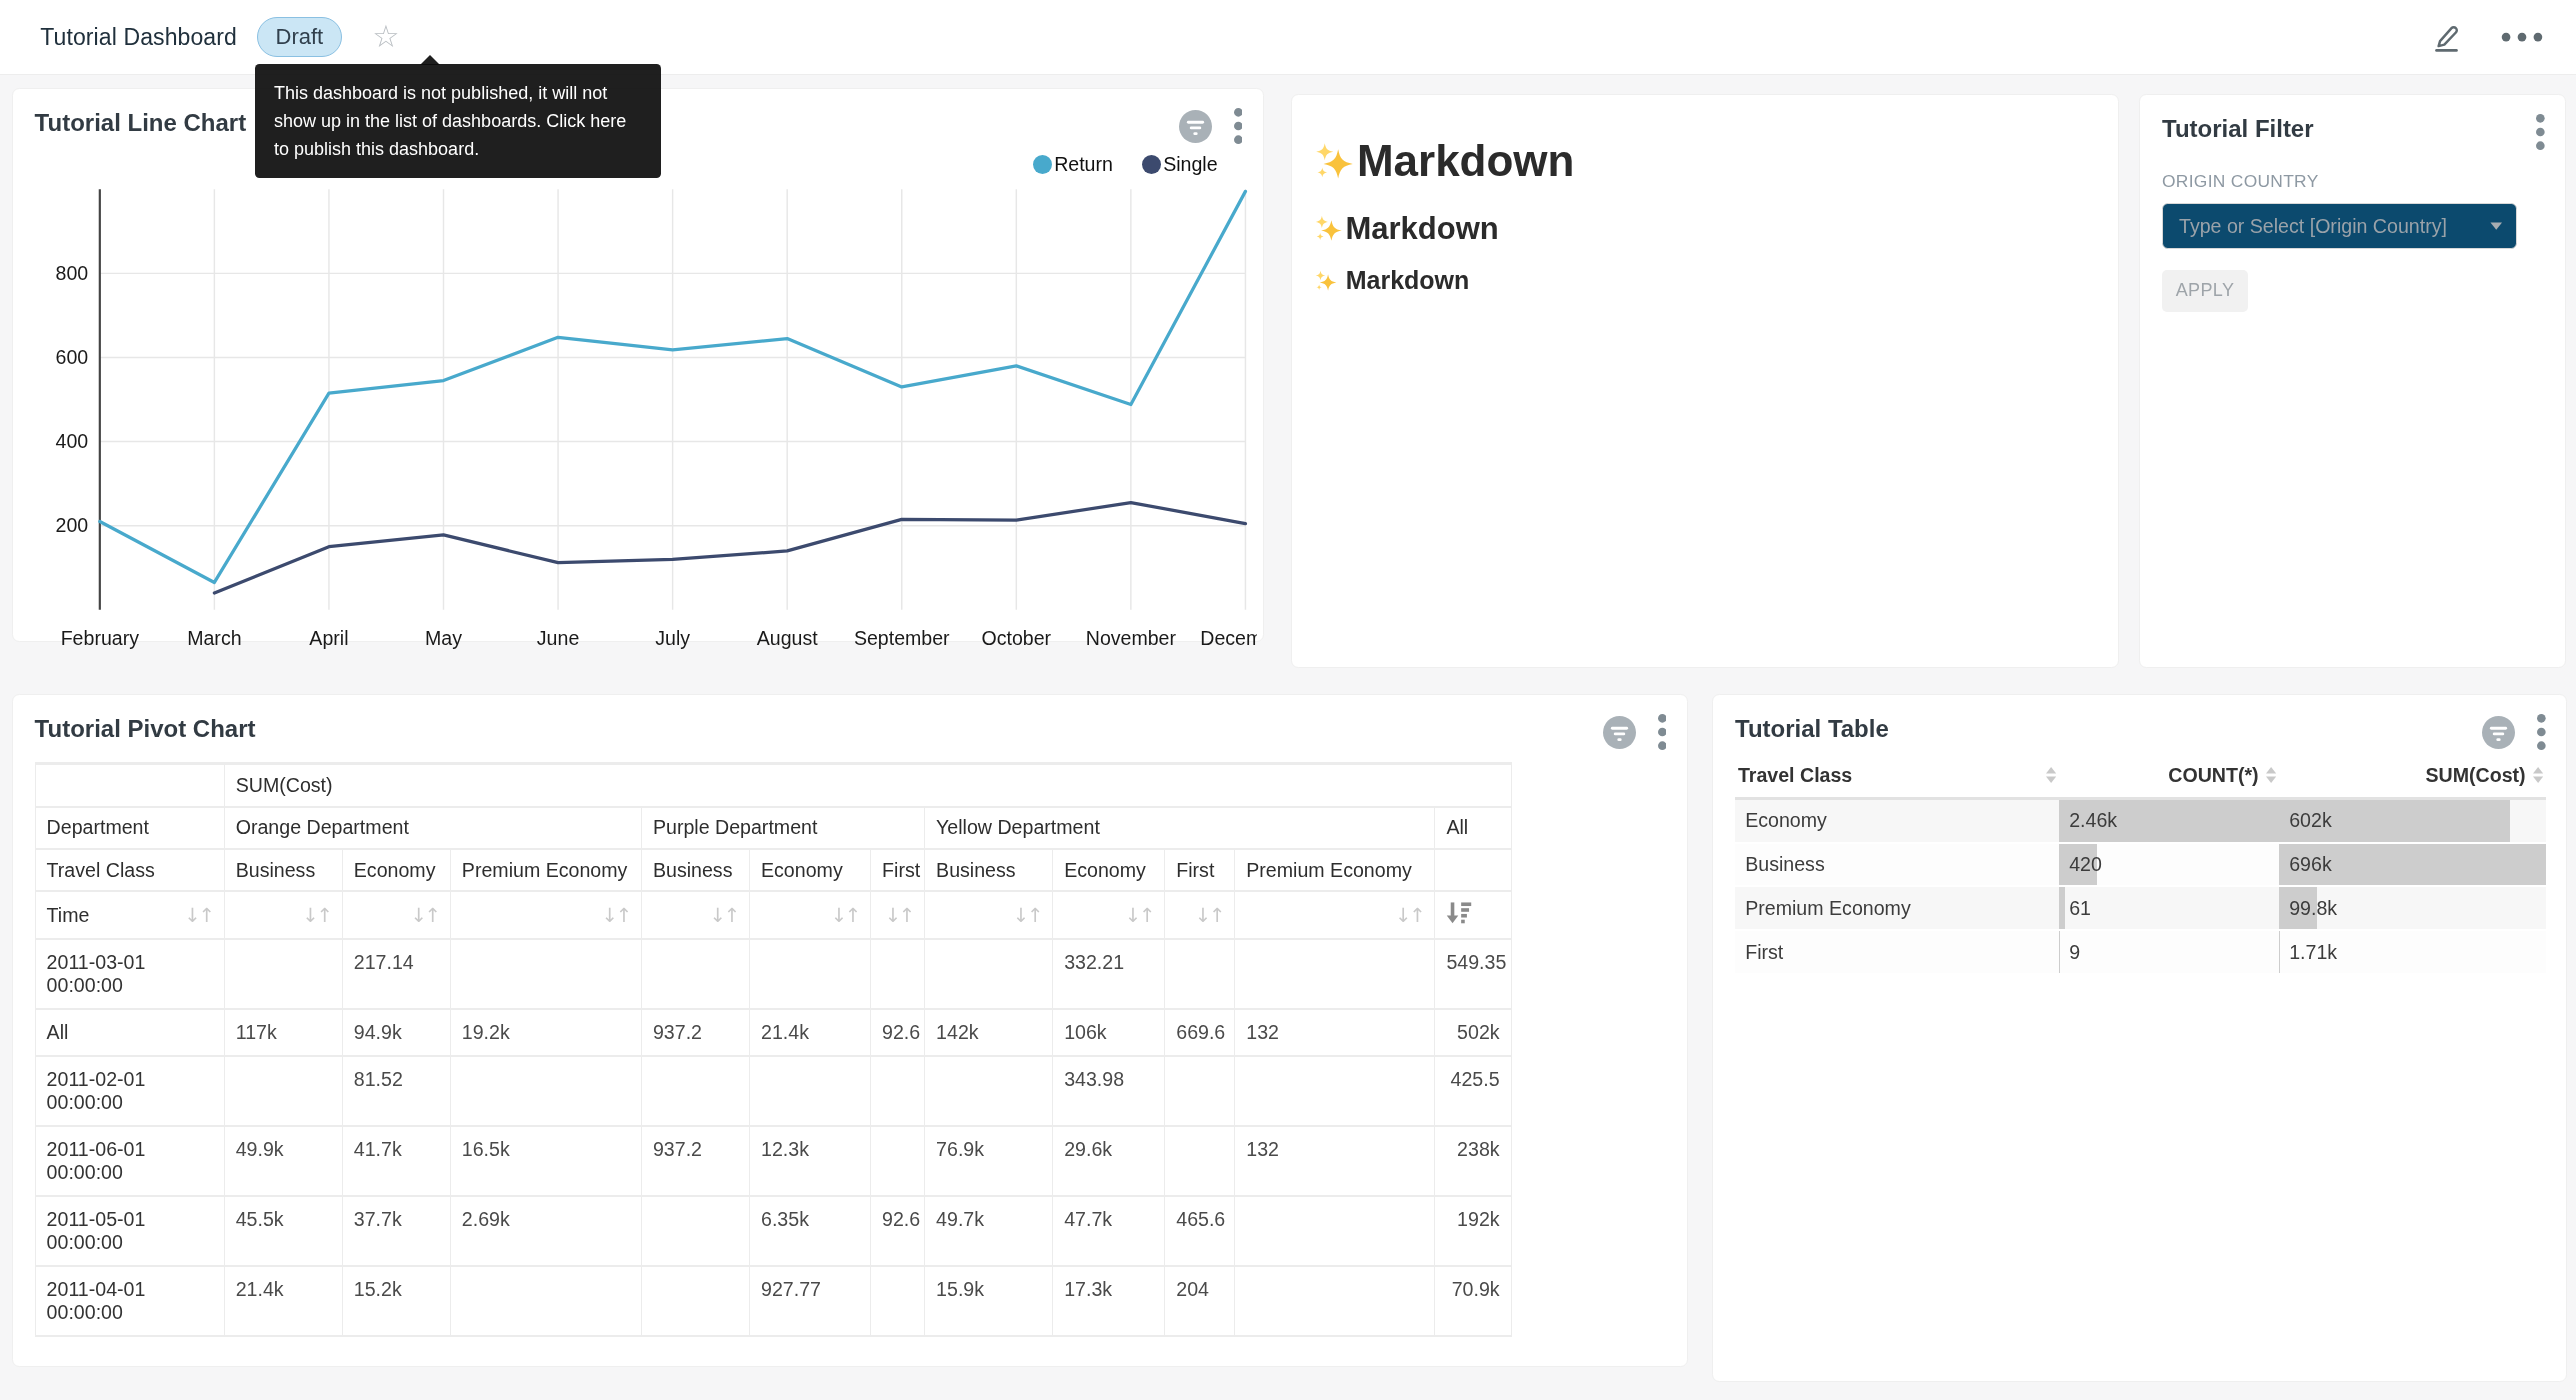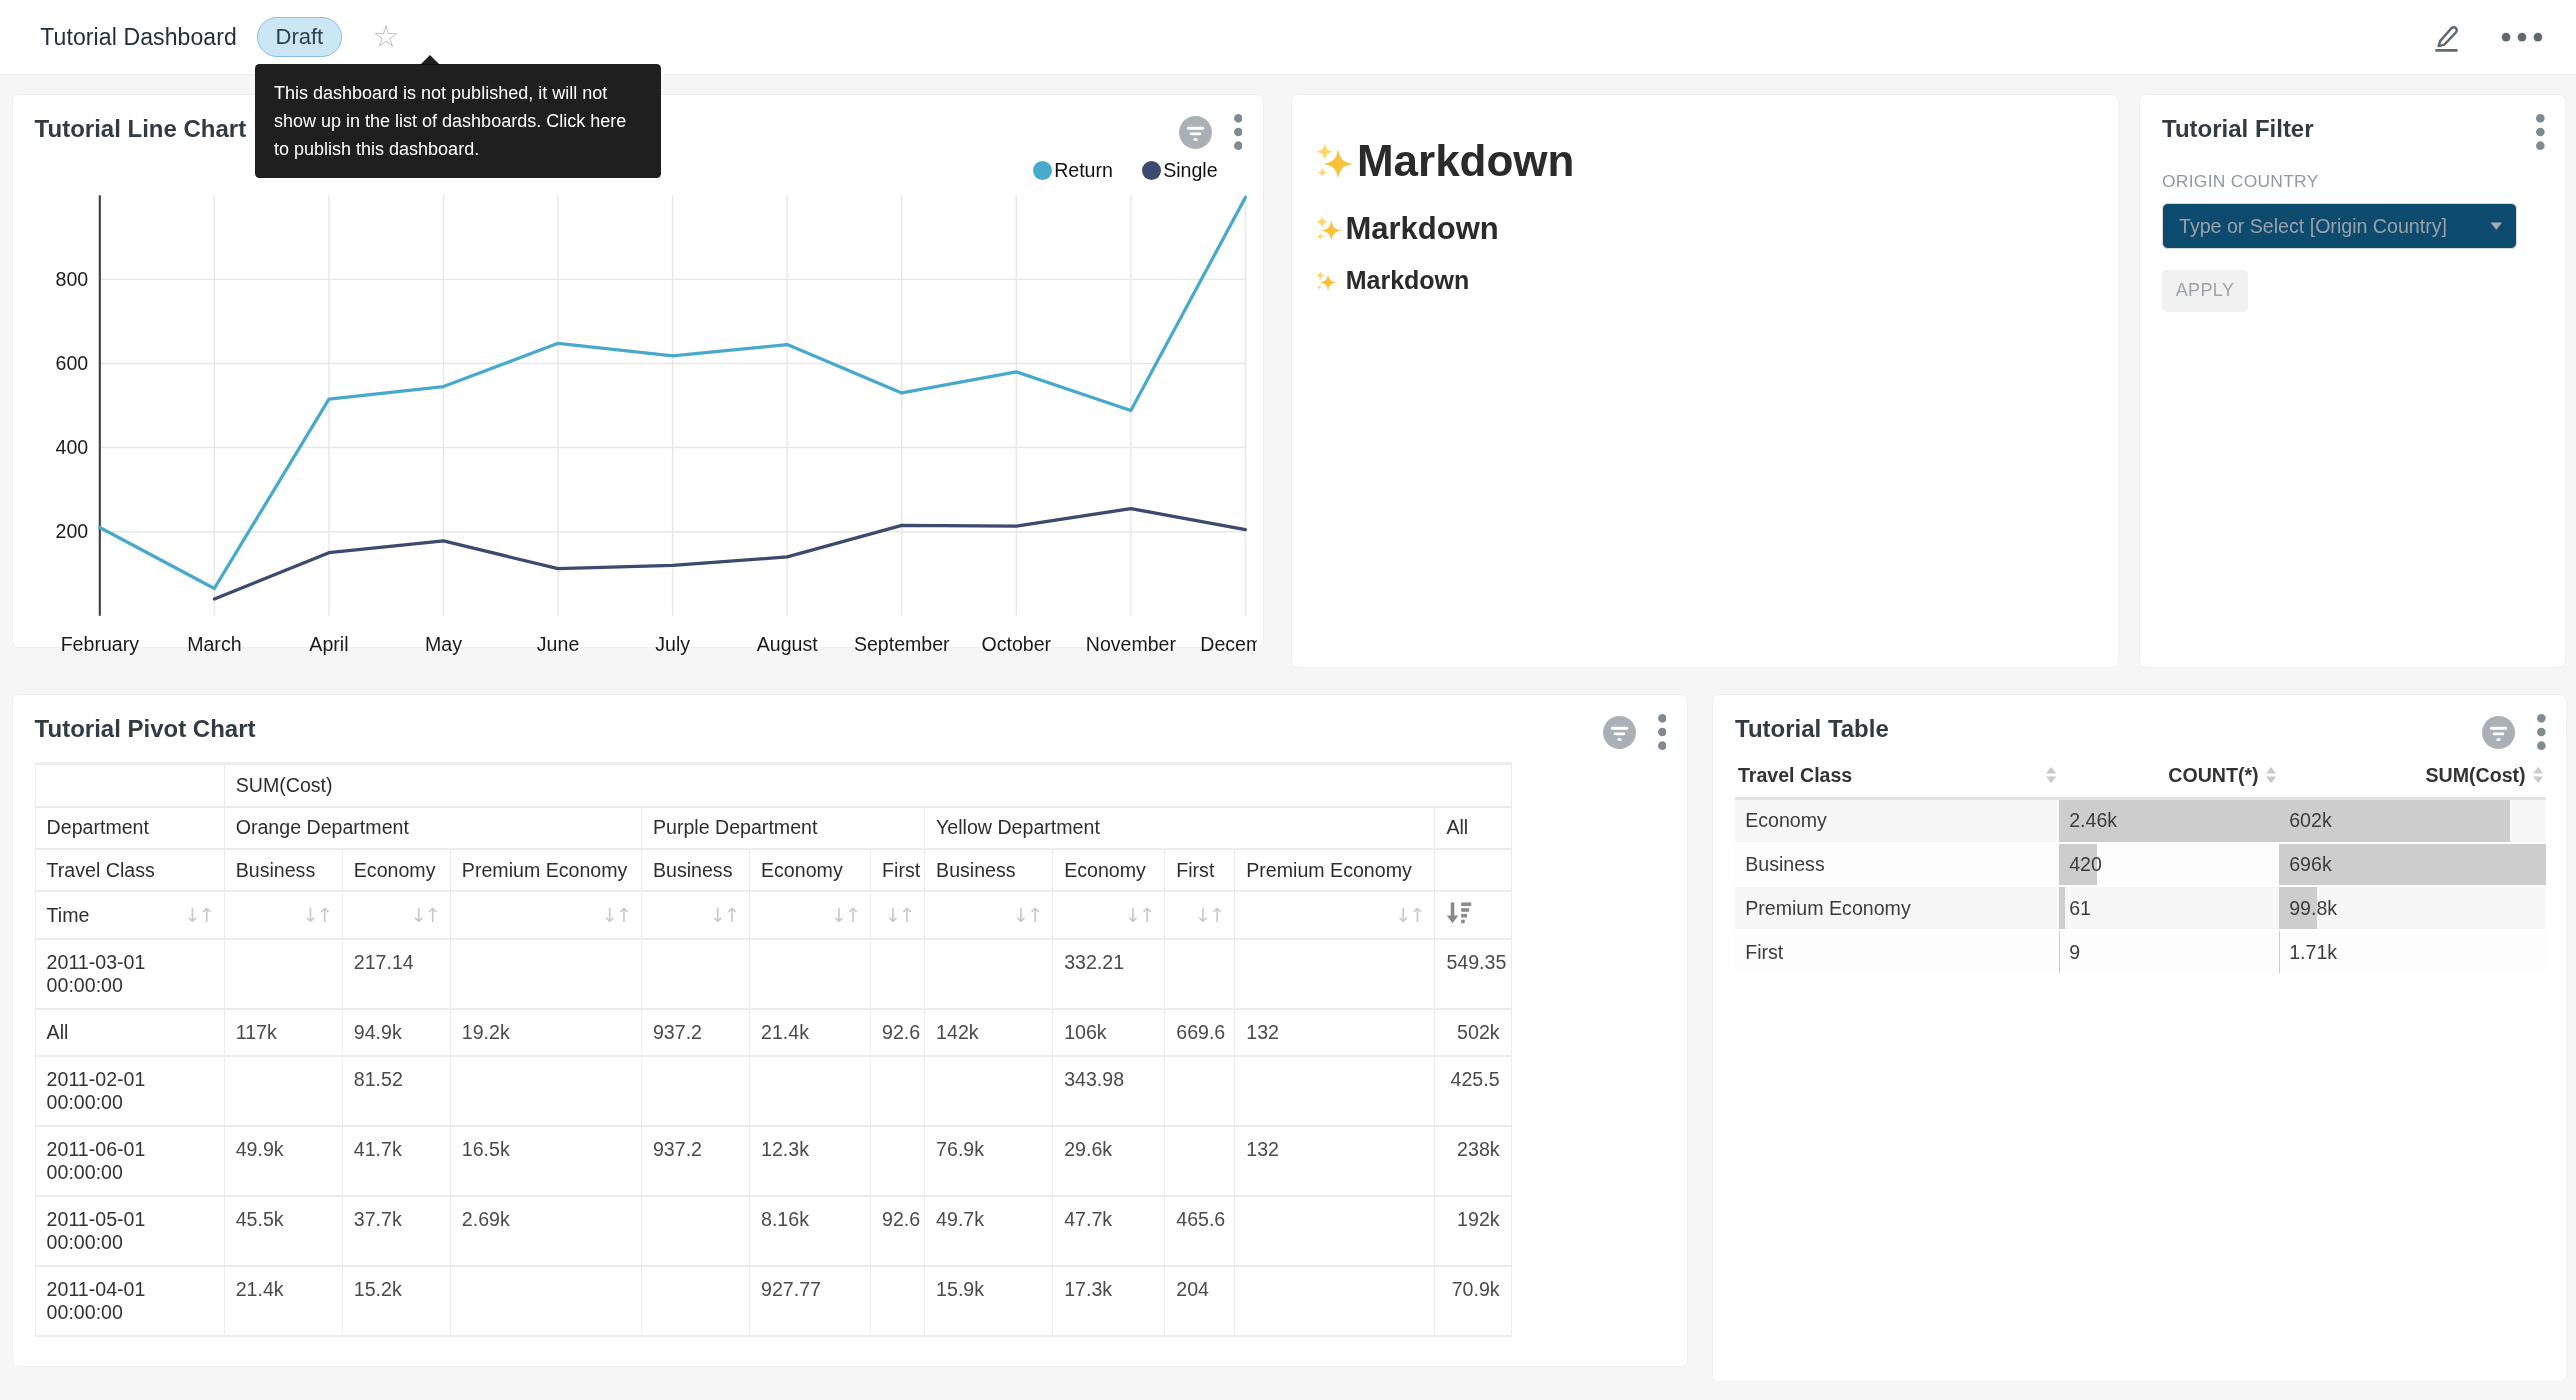--- a/index.html
+++ b/index.html
@@ -30,21 +30,21 @@
     background: rgba(12,12,12,0.92); color: #fff; font-size: 18px; line-height: 1.58;
     padding: 14.5px 19px; border-radius: 4.4px;
   }
   .tooltip::before {
     content: ""; position: absolute; top: -9.4px; left: 165px;
     border-left: 10.2px solid transparent; border-right: 10.2px solid transparent;
     border-bottom: 10.2px solid rgba(12,12,12,0.92);
   }
   
   .card { position: absolute; background: #fff; border-radius: 7.3px; border: 0.7px solid #efefef; }
-  #line-card   { left: 11.6px;   top: 94px; width: 1252px; height: 554px; }
+  #line-card   { left: 11.6px;   top: 88px; width: 1252px; height: 554px; }
   #md-card     { left: 1291px; top: 94px; width: 828px; height: 574px; }
   #filter-card { left: 2139px; top: 94px; width: 427px;  height: 574px; }
   #pivot-card  { left: 11.6px;   top: 694px; width: 1676px; height: 673px; }
   #table-card  { left: 1712px; top: 694px; width: 855px; height: 688px; }
   .card-title { font-size: 24px; font-weight: 600; color: #323b43; margin: 20.3px 0 0 22px; }
   .card-icons { position: absolute; top: 19px; right: 20.3px; display: flex; gap: 22px; align-items: center; }
   .cicon { cursor: pointer; display: inline-flex; }
   
   .legend { position: absolute; top: 64px; right: 45px; display: flex; gap: 29px; font-size: 19.6px; color: #111; align-items: center; }
   .legend-item { display: inline-flex; align-items: center; cursor: pointer; }
@@ -424,21 +424,21 @@
             <td></td>
             <td>132</td>
             <td class="p-all">238k</td>
           </tr>
           <tr>
             <td class="p-time">2011-05-01 00:00:00</td>
             <td>45.5k</td>
             <td>37.7k</td>
             <td>2.69k</td>
             <td></td>
-            <td>8.16k</td>
+            <td>6.35k</td>
             <td>92.6</td>
             <td>49.7k</td>
             <td>47.7k</td>
             <td>465.6</td>
             <td></td>
             <td class="p-all">192k</td>
           </tr>
           <tr>
             <td class="p-time">2011-04-01 00:00:00</td>
             <td>21.4k</td>

